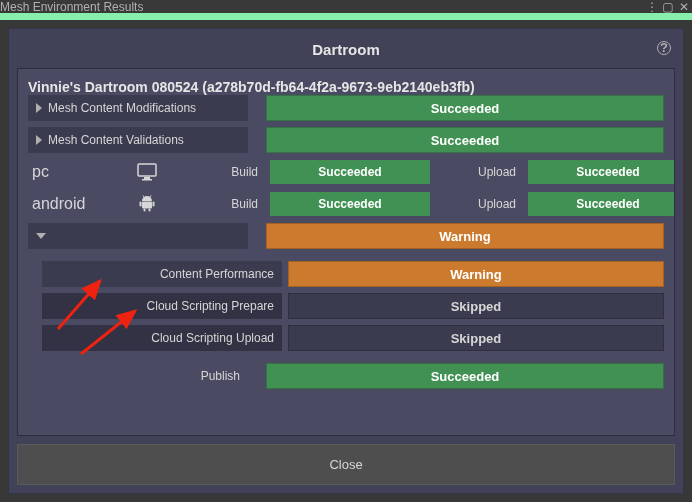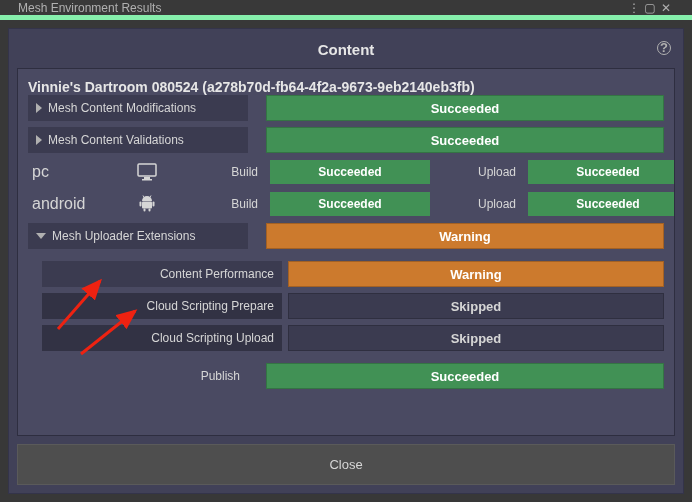--- a/index.html
+++ b/index.html
@@ -21,24 +21,24 @@
     font-family: "Segoe UI", Arial, sans-serif;
     font-size: 13px;
     color: var(--text-light);
     background: var(--bg-outer);
     overflow: hidden;
   }
   
   .titlebar {
     height: 20px;
     background: #393939;
-    border-bottom: 5px solid #86efac;
-    display: flex;
-    align-items: center;
-    padding: 0 18px;
+    border-bottom: 7px solid #86efac;
+    display: flex;
+    align-items: center;
+    padding: 0 0;
     font-size: 12px;
     color: var(--text-dim);
   }
   .titlebar .spacer { flex: 1; }
   .titlebar .winicon {
     width: 16px; display: inline-flex; justify-content: center;
     color: var(--text-dim); font-size: 12px;
     cursor: default;
   }
   
@@ -186,21 +186,21 @@
 <div class="titlebar">
   <span>Mesh Environment Results</span>
   <span class="spacer"></span>
   <span class="winicon">⋮</span>
   <span class="winicon">▢</span>
   <span class="winicon">✕</span>
 </div>
 
 <div class="body">
   <div class="heading-row">
-    <span>Content</span>
+    <span>Dartroom</span>
     <span class="help-icon">?</span>
   </div>
 
   <div class="panel">
     <div class="proj-title">Vinnie's Dartroom 080524 (a278b70d-fb64-4f2a-9673-9eb2140eb3fb)</div>
 
     <div class="row">
       <div class="label-box">
         <span class="tri closed"></span>
         <span>Mesh Content Modifications</span>
@@ -247,21 +247,20 @@
       </div>
       <div class="plat-lbl">Build</div>
       <div class="plat-status">Succeeded</div>
       <div class="plat-lbl">Upload</div>
       <div class="plat-status">Succeeded</div>
     </div>
 
     <div class="row">
       <div class="label-box">
         <span class="tri open"></span>
-        <span>Mesh Uploader Extensions</span>
       </div>
       <div class="status warning">Warning</div>
     </div>
 
     <div style="height:6px"></div>
 
     <div class="sub-row">
       <div class="label-box right">Content Performance</div>
       <div class="status warning">Warning</div>
     </div>

